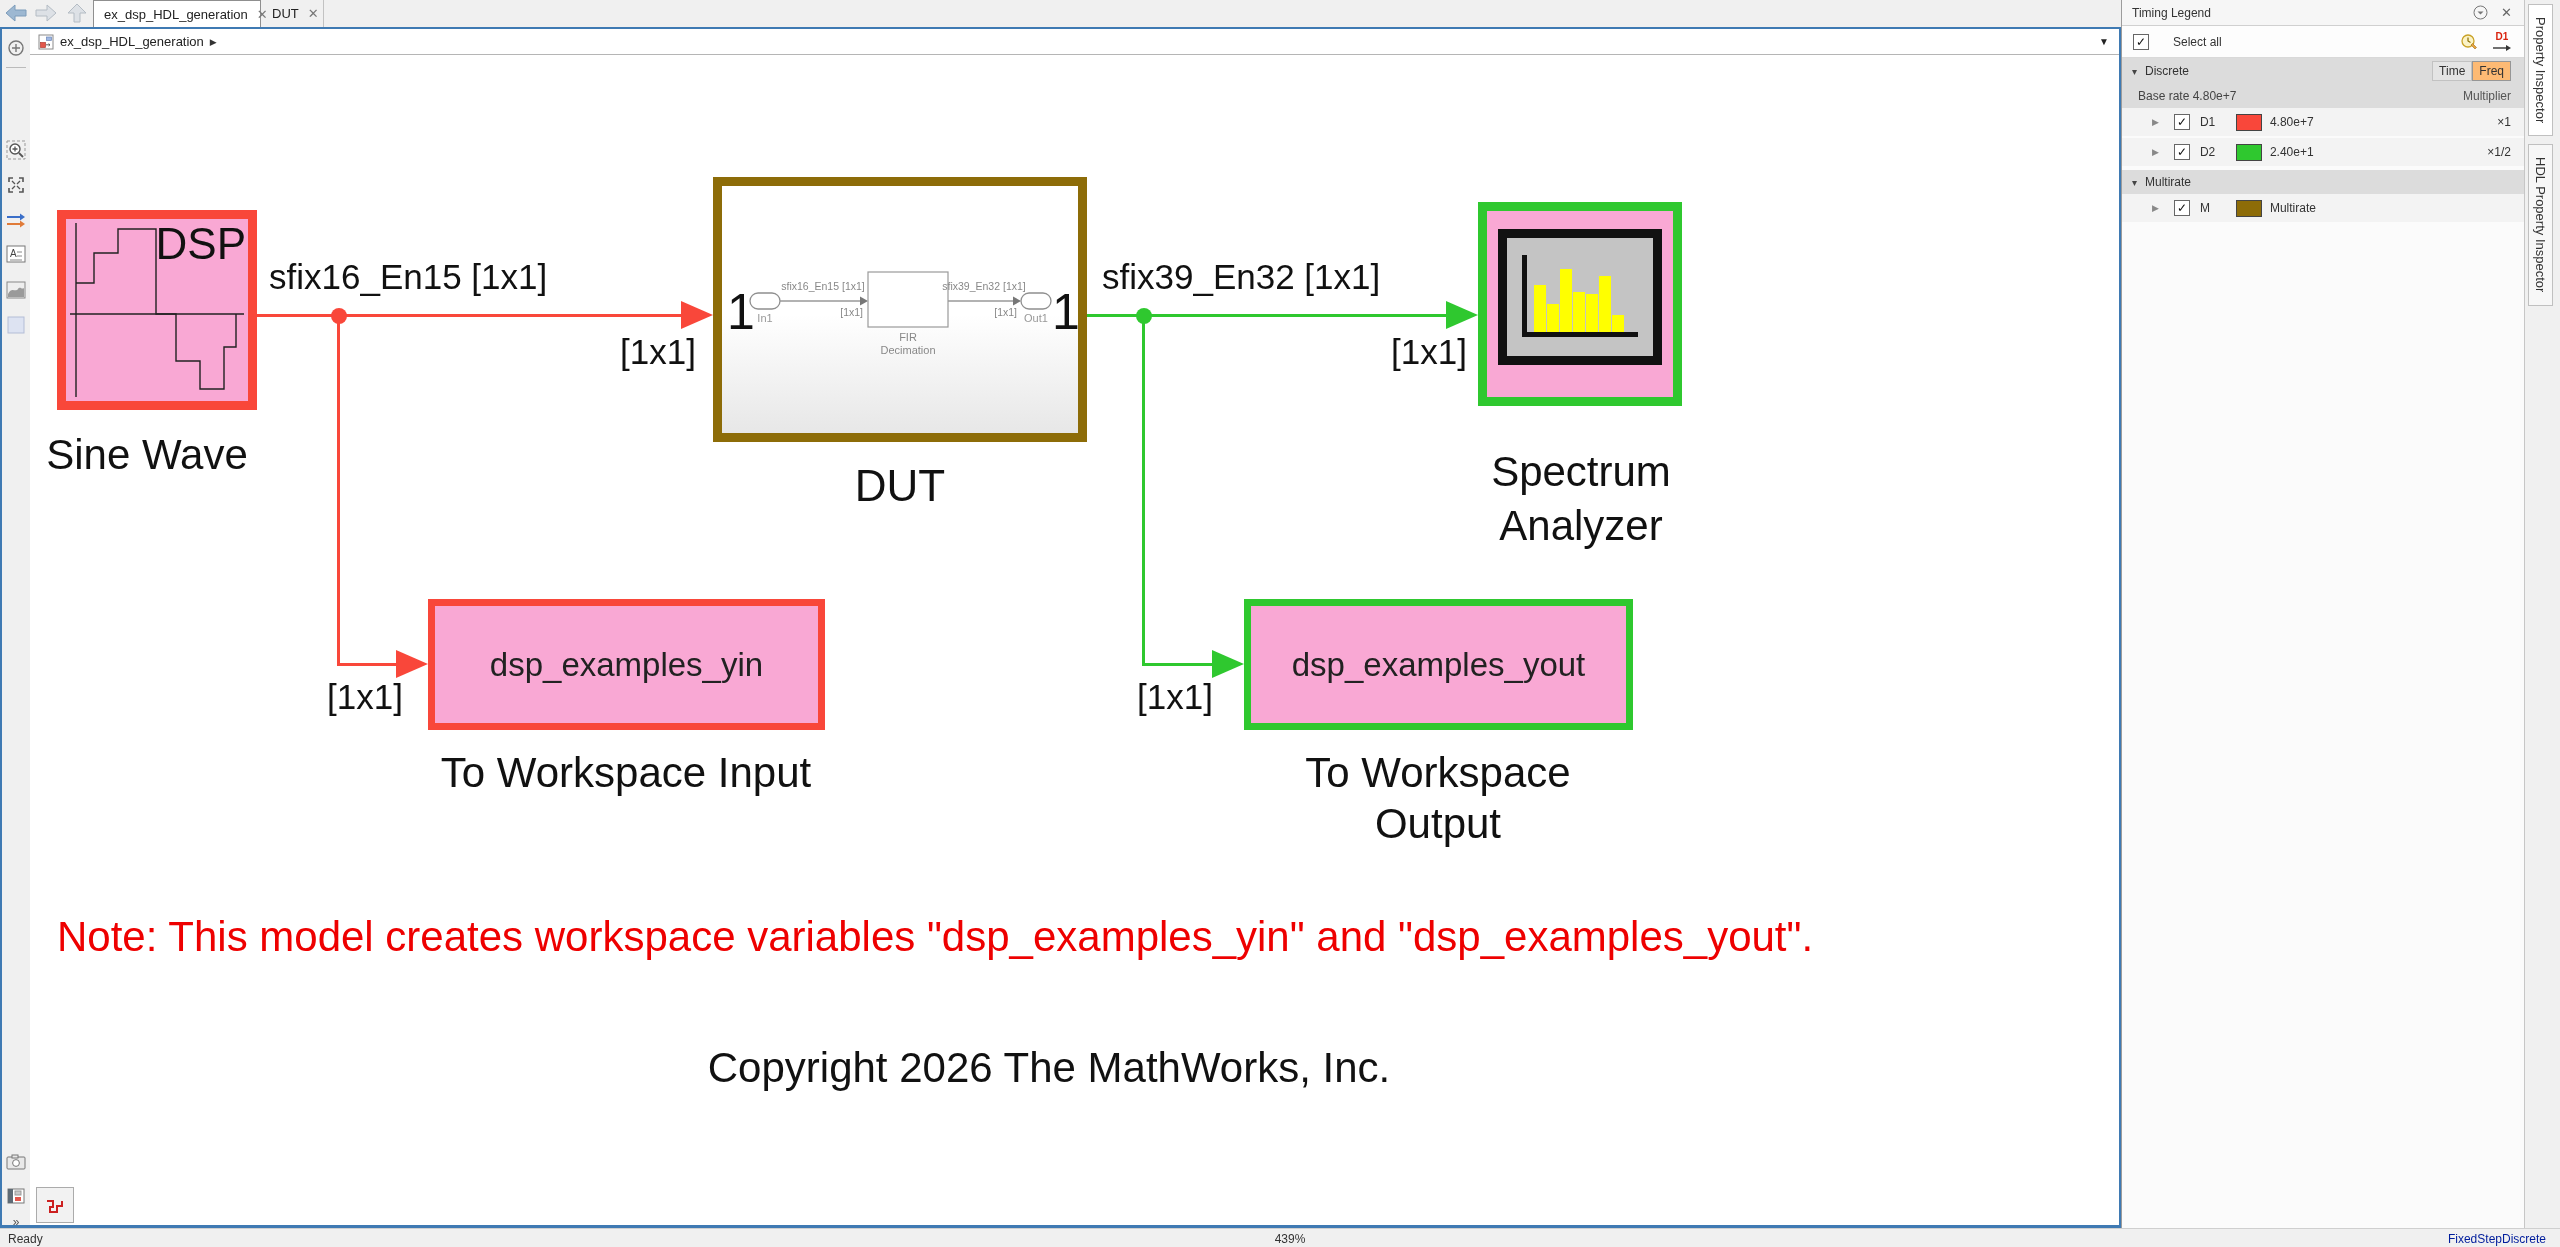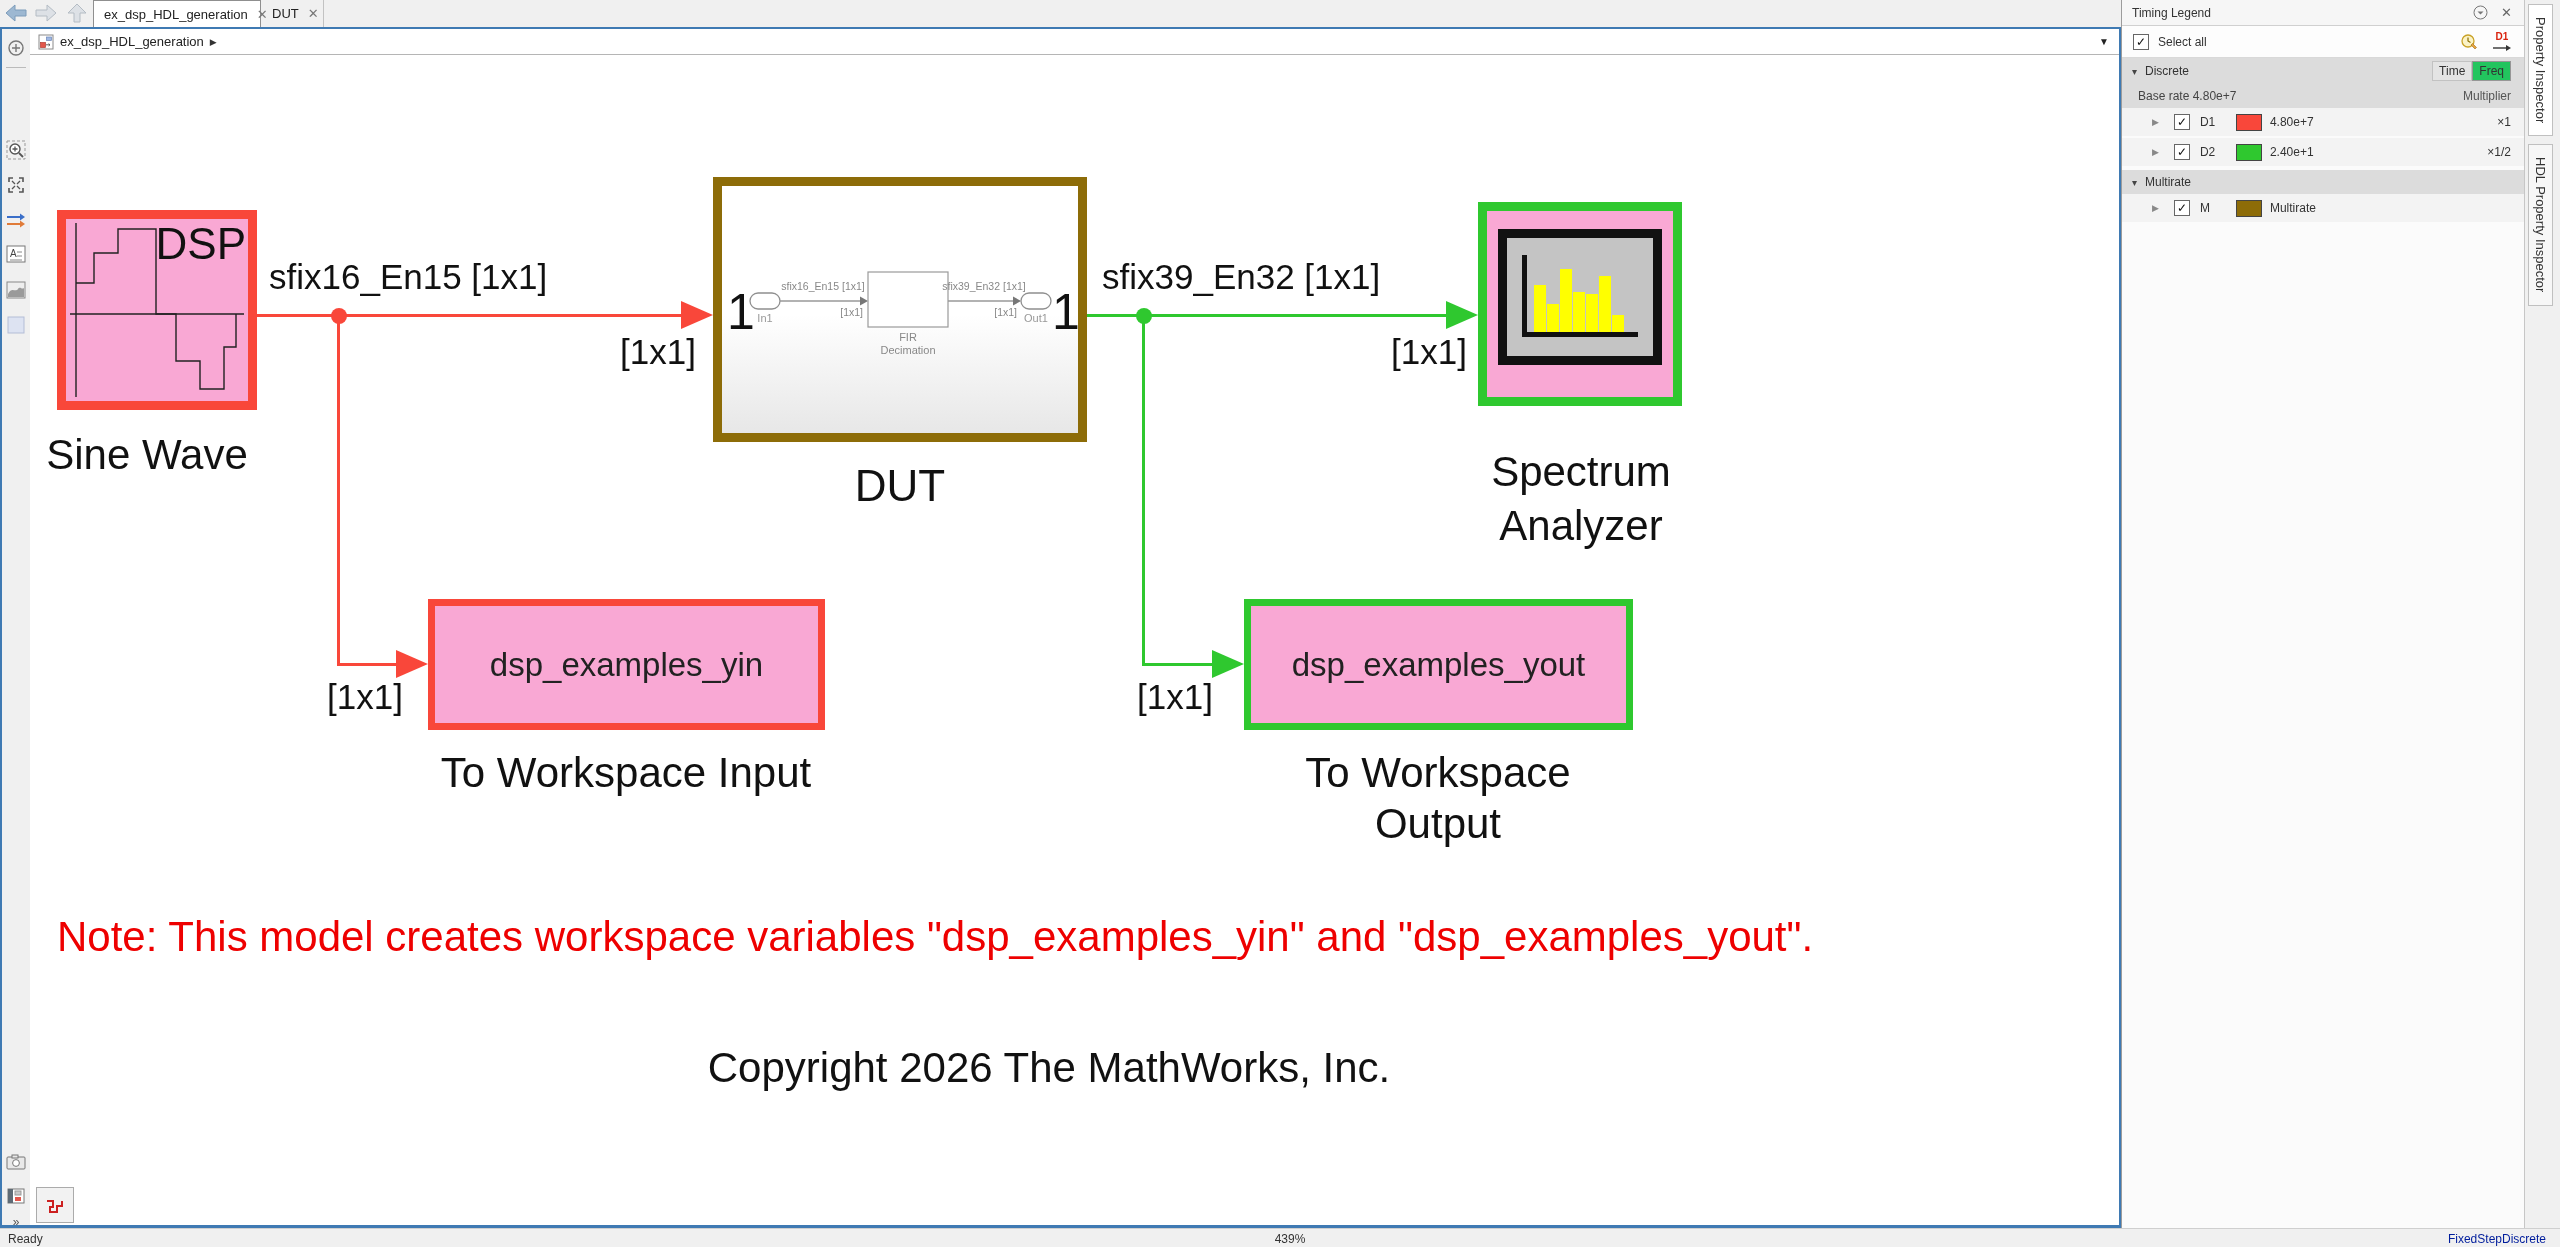--- a/index.html
+++ b/index.html
@@ -39,21 +39,21 @@
   .lg-sec{background:#dcdcdc}
   .lg-sec-top{height:26px}
   .lg-sec-sub{height:24px;color:#444}
   .lg-item{height:30px;background:#f3f3f3;border-bottom:2px solid #fbfbfb}
   .cb{width:14px;height:14px;border:1px solid #666;background:#fff;display:flex;align-items:center;justify-content:center;
       font-size:12px;line-height:1;color:#111}
   .swatch{width:24px;height:15px;border:1px solid #444;background:var(--c)}
   .chev{color:#888;font-size:9px}
   .chevdark{color:#444;font-size:10px}
   .tfbtn{height:18px;padding:0 6px;display:flex;align-items:center;font-size:12px;border:1px solid transparent}
-  .tfbtn.on{background:#22c55e;border-color:#969696}
+  .tfbtn.on{background:#fdba74;border-color:#969696}
   .tfbtn.off{background:#e4e4e4;border-color:#c2c2c2}
   
   #vstrip{position:absolute;left:2524px;top:0;width:36px;height:1228px;background:#f0f0f0;border-left:1px solid #c6c6c6;box-sizing:border-box}
   .vtab{writing-mode:vertical-rl;font-size:13px;color:#333;padding:12px 4px;margin:8px 3px 0 3px;
         border:1px solid #c0c0c0;background:#f7f7f7;white-space:nowrap;box-sizing:border-box}
   .vtab.first{background:#fff;margin-top:4px}
   
   #statusbar{position:absolute;left:0;top:1228px;width:2560px;height:19px;background:#f0f0f0;
              border-top:1px solid #cfcfcf;font-size:12px;color:#333}
   
@@ -268,21 +268,21 @@
       <svg width="15" height="15" viewBox="0 0 15 15">
           <circle cx="7.5" cy="7.5" r="6.5" fill="none" stroke="#777"></circle>
           <path d="M4.5 6.5 L7.5 9.5 L10.5 6.5 Z" fill="#777"></path>
         </svg>
     </span>
     <span style="position:absolute;right:12px;top:5px;color:#666;font-size:13px">✕</span>
   </div>
 
   <div class="lg-row lg-select">
     <span class="cb" style="margin-left:11px">✓</span>
-    <span style="margin-left:9px">Select all</span>
+    <span style="margin-left:24px">Select all</span>
     <span style="position:absolute;right:46px;top:7px">
       <svg width="18" height="18" viewBox="0 0 18 18">
           <circle cx="8" cy="8" r="6" fill="#fbf3c6" stroke="#c9a227" stroke-width="1.3"></circle>
           <path d="M8 4.5 V8 L10.5 9.5" stroke="#8a6d00" stroke-width="1.2" fill="none"></path>
           <path d="M11 12 L15 16 L16.5 14.5 L12.5 10.5 Z" fill="#e8a33d" stroke="#9c6f1e" stroke-width=".6"></path>
         </svg>
     </span>
     <span style="position:absolute;right:12px;top:4px;text-align:center;line-height:1">
       <span style="font-size:10px;font-weight:bold;color:#d9230f">D1</span><br>
       <svg width="20" height="8" viewBox="0 0 20 8">

